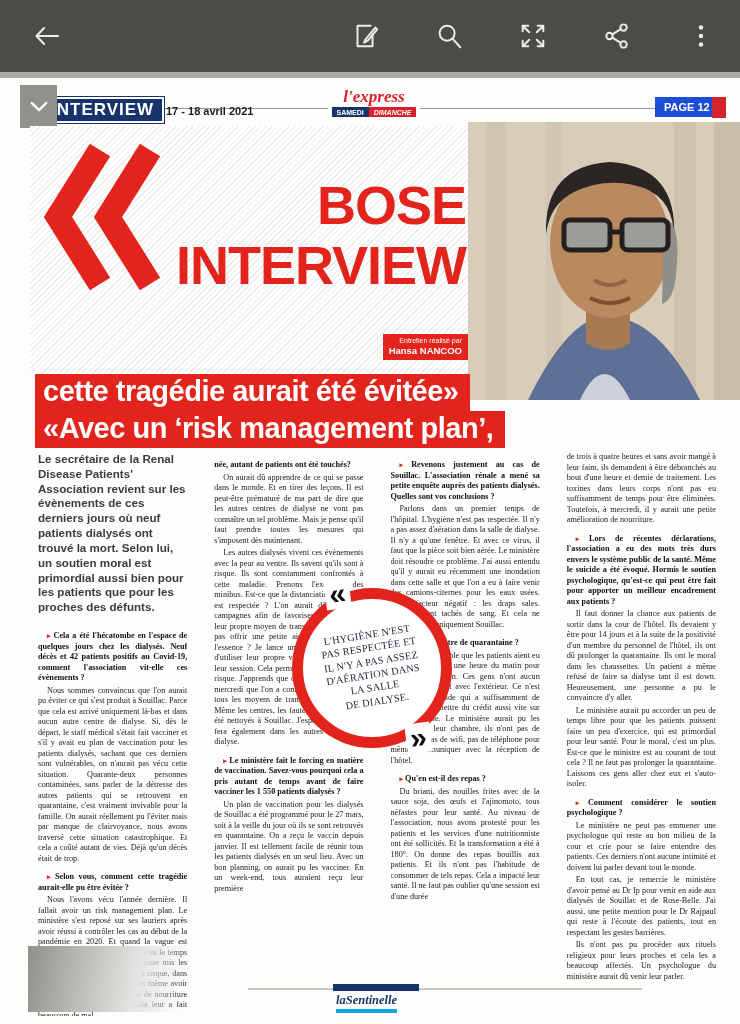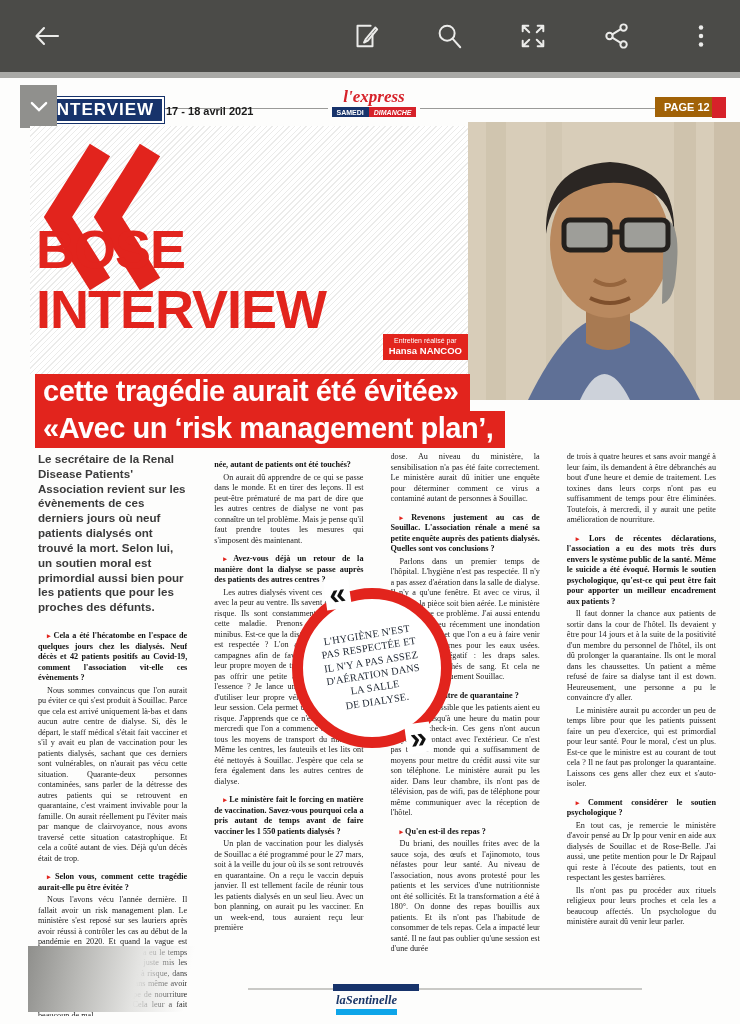--- a/index.html
+++ b/index.html
@@ -29,34 +29,34 @@
                padding:3px 10px;font-size:17px;font-weight:bold;letter-spacing:1px;
                border:1px solid #17336b;box-shadow:inset 0 0 0 2px #fff;}
   .mast-date{position:absolute;left:166px;top:27px;font-size:11px;font-weight:bold;color:#1c1c1c;}
   .brand-wrap{position:absolute;left:328px;top:10px;width:92px;text-align:center;background:#fdfdfc;}
   .brand-name{font-family:"Liberation Serif",serif;font-style:italic;font-weight:bold;
               font-size:17px;color:#d6222a;line-height:17px;}
   .brand-days{display:flex;justify-content:center;margin-top:2px;}
   .day-tag{font-size:7px;font-weight:bold;color:#fff;padding:1.5px 5px;}
   .day-sat{background:#17336b;}
   .day-sun{background:#d6222a;font-style:italic;}
-  .page-label{position:absolute;left:655px;top:19px;background:#a16207;color:#fff;
+  .page-label{position:absolute;left:655px;top:19px;background:#1d4ed8;color:#fff;
               font-size:11px;font-weight:bold;padding:4px 9px;}
   .page-label-red{position:absolute;left:712px;top:19px;width:14px;height:21px;background:#d6222a;}
 
   
   .title-zone{position:absolute;left:30px;top:48px;width:440px;height:248px;
               background:repeating-linear-gradient(135deg,#ffffff 0 3px,#ebebea 3px 4px);}
   .open-quote{position:absolute;left:12px;top:16px;}
   .name-line{position:absolute;right:4px;color:#e2241d;font-weight:bold;
-             font-size:54px;line-height:54px;letter-spacing:-1px;text-align:left;width:430px;margin-top:44px;}
+             font-size:54px;line-height:54px;letter-spacing:-1px;text-align:right;width:430px;}
   .name-1{top:52px;}
   .name-2{top:112px;}
   .byline{position:absolute;right:2px;top:208px;background:#e2241d;color:#fff;
-          padding:3px 6px;text-align:center;line-height:1.2;}
+          padding:3px 6px;text-align:right;line-height:1.2;}
   .byline .pre{font-size:7px;display:block;}
   .byline .who{font-size:9.5px;font-weight:bold;display:block;}
 
   
   .portrait{position:absolute;left:468px;top:44px;width:272px;height:278px;overflow:hidden;}
 
   
   .headline{position:absolute;left:35px;top:296px;z-index:5;}
   .headline div{display:table;background:#e2241d;color:#fff;font-weight:bold;
                 font-size:29px;line-height:33px;padding:1px 12px 3px 8px;letter-spacing:-0.5px;}
@@ -89,21 +89,21 @@
 
   
   .scan-shadow{position:absolute;left:28px;top:868px;width:185px;height:66px;z-index:7;
      background:linear-gradient(100deg,#8f8f8c 0%,#b9b9b6 28%,#e4e4e2 58%,rgba(255,255,255,0) 85%);}
 
   
   .foot-rule{position:absolute;left:248px;top:910px;width:394px;height:2px;background:#c9c9c6;}
   .foot-bar{position:absolute;left:333px;top:906px;width:86px;height:7px;background:#17336b;}
   .foot-logo{position:absolute;left:336px;top:915px;font-family:"Liberation Serif",serif;
              font-style:italic;font-weight:bold;font-size:12.5px;color:#1b3768;
-             border-bottom:6px solid #0ea5e9;padding-bottom:1px;}
+             border-bottom:4px solid #0ea5e9;padding-bottom:1px;}
 </style>
 </head>
 <body>
 
 <div class="toolbar">
   <div class="tb-icon tb-back">
     <svg width="32" height="32" viewBox="0 0 32 32">
         <path d="M27 16 H6 M13 8 L5.5 16 L13 24"></path>
       </svg>
   </div>
@@ -214,40 +214,39 @@
       <div class="col">
         <p class="intro">Le secrétaire de la Renal Disease Patients' Association revient sur les évènements de ces derniers jours où neuf patients dialysés ont trouvé la mort. Selon lui, un soutien moral est primordial aussi bien pour les patients que pour les proches des défunts.</p>
         <p class="q"><span class="qm">▸</span> Cela a été l'hécatombe en l'espace de quelques jours chez les dialysés. Neuf décès et 42 patients positifs au Covid-19, comment l'association vit-elle ces évènements ?</p>
         <p class="a">Nous sommes convaincus que l'on aurait pu éviter ce qui s'est produit à Souillac. Parce que cela est arrivé uniquement là-bas et dans aucun autre centre de dialyse. Si, dès le départ, le staff médical s'était fait vacciner et s'il y avait eu plan de vaccination pour les patients dialysés, sachant que ces derniers sont vulnérables, on n'aurait pas vécu cette situation. Quarante-deux personnes contaminées, sans parler de la détresse des autres patients qui se retrouvent en quarantaine, c'est vraiment invivable pour la famille. On aurait réellement pu l'éviter mais par manque de clairvoyance, nous avons traversé cette situation catastrophique. Et cela a coûté autant de vies. Déjà qu'un décès était de trop.</p>
         <p class="q"><span class="qm">▸</span> Selon vous, comment cette tragédie aurait-elle pu être évitée ?</p>
         <p class="a">Nous l'avons vécu l'année dernière. Il fallait avoir un risk management plan. Le ministère s'est reposé sur ses lauriers après avoir réussi à contrôler les cas au début de la pandémie en 2020. Et quand la vague est arrivée cette année, personne n'a eu le temps de respirer. Aujourd'hui, on a juste mis les dialysés, qui sont des patients à risque, dans des centres de quarantaine. Sans même avoir une considération pour le type de nourriture qui doit leur être donnée. Cela leur a fait beaucoup de mal.</p>
       </div>
       <div class="col">
         <p class="qc">née, autant de patients ont été touchés?</p>
         <p class="a">On aurait dû apprendre de ce qui se passe dans le monde. Et en tirer des leçons. Il est peut-être prématuré de ma part de dire que les autres centres de dialyse ne vont pas connaître un tel problème. Mais je pense qu'il faut prendre toutes les mesures qui s'imposent dès maintenant.</p>
-        <p class="q"><span class="qm">▸</span> Avez-vous déjà un retour de la manière dont la dialyse se passe auprès des patients des autres centres ?</p>
         <p class="a">Les autres dialysés vivent ces évènements avec la peur au ventre. Ils savent qu'ils sont à risque. Ils sont constamment confrontés à cette maladie. Prenons l'exemple des minibus. Est-ce que la distanciation physique est respectée ? L'on aurait dû faire des campagnes afin de favoriser ceux qui ont leur propre moyen de transport. Pourquoi ne pas offrir une petite aide financière pour l'essence ? Je lance un appel aux patients d'utiliser leur propre véhicule pour venir à leur session. Cela permet un voyage moins à risque. J'apprends que ce n'est qu'à partir de mercredi que l'on a commencé à désinfecter tous les moyens de transport du ministère. Même les centres, les fauteuils et les lits ont été nettoyés à Souillac. J'espère que cela se fera également dans les autres centres de dialyse.</p>
         <p class="q"><span class="qm">▸</span> Le ministère fait le forcing en matière de vaccination. Savez-vous pourquoi cela a pris autant de temps avant de faire vacciner les 1 550 patients dialysés ?</p>
         <p class="a">Un plan de vaccination pour les dialysés de Souillac a été programmé pour le 27 mars, soit à la veille du jour où ils se sont retrouvés en quarantaine. On a reçu le vaccin depuis janvier. Il est tellement facile de réunir tous les patients dialysés en un seul lieu. Avec un bon planning, on aurait pu les vacciner. En un week-end, tous auraient reçu leur première</p>
       </div>
       <div class="col">
-        <p class="ac">dose. Au niveau du ministère, la sensibilisation n'a pas été faite correctement. Le ministère aurait dû initier une enquête pour déterminer comment ce virus a contaminé autant de personnes à Souillac.</p>
         <p class="q"><span class="qm">▸</span> Revenons justement au cas de Souillac. L'association rénale a mené sa petite enquête auprès des patients dialysés. Quelles sont vos conclusions ?</p>
         <p class="a">Parlons dans un premier temps de l'hôpital. L'hygiène n'est pas respectée. Il n'y a pas assez d'aération dans la salle de dialyse. Il n'y a qu'une fenêtre. Et avec ce virus, il faut que la pièce soit bien aérée. Le ministère doit résoudre ce problème. J'ai aussi entendu qu'il y aurait eu récemment une inondation dans cette salle et que l'on a eu à faire venir des camions-citernes pour les eaux usées. Autre facteur négatif : les draps sales. Certains sont tachés de sang. Et cela ne concerne pas uniquement Souillac.</p>
         <p class="q"><span class="qm">▸</span> Quid du centre de quarantaine ?</p>
         <p class="a">Il est inadmissible que les patients aient eu à attendre jusqu'à une heure du matin pour faire leur check-in. Ces gens n'ont aucun moyen de contact avec l'extérieur. Ce n'est pas tout le monde qui a suffisamment de moyens pour mettre du crédit aussi vite sur son téléphone. Le ministère aurait pu les aider. Dans leur chambre, ils n'ont pas de télévision, pas de wifi, pas de téléphone pour même communiquer avec la réception de l'hôtel.</p>
         <p class="q"><span class="qm">▸</span> Qu'en est-il des repas ?</p>
         <p class="a">Du briani, des nouilles frites avec de la sauce soja, des œufs et l'ajinomoto, tous néfastes pour leur santé. Au niveau de l'association, nous avons protesté pour les patients et les services d'une nutritionniste ont été sollicités. Et la transformation a été à 180°. On donne des repas bouillis aux patients. Et ils n'ont pas l'habitude de consommer de tels repas. Cela a impacté leur santé. Il ne faut pas oublier qu'une session est d'une durée</p>
       </div>
       <div class="col">
         <p class="ac">de trois à quatre heures et sans avoir mangé à leur faim, ils demandent à être débranchés au bout d'une heure et demie de traitement. Les toxines dans leurs corps n'ont pas eu suffisamment de temps pour être éliminées. Toutefois, à mercredi, il y aurait une petite amélioration de nourriture.</p>
         <p class="q"><span class="qm">▸</span> Lors de récentes déclarations, l'association a eu des mots très durs envers le système public de la santé. Même le suicide a été évoqué. Hormis le soutien psychologique, qu'est-ce qui peut être fait pour apporter un meilleur encadrement aux patients ?</p>
         <p class="a">Il faut donner la chance aux patients de sortir dans la cour de l'hôtel. Ils devaient y être pour 14 jours et à la suite de la positivité d'un membre du personnel de l'hôtel, ils ont dû prolonger la quarantaine. Ils ont le moral dans les chaussettes. Un patient a même refusé de faire sa dialyse tant il est down. Heureusement, une personne a pu le convaincre d'y aller.</p>
         <p class="a">Le ministère aurait pu accorder un peu de temps libre pour que les patients puissent faire un peu d'exercice, qui est primordial pour leur santé. Pour le moral, c'est un plus. Est-ce que le ministre est au courant de tout cela ? Il ne faut pas prolonger la quarantaine. Laissons ces gens aller chez eux et s'auto-isoler.</p>
         <p class="q"><span class="qm">▸</span> Comment considérer le soutien psychologique ?</p>
+        <p class="a">Le ministère ne peut pas emmener une psychologue qui reste au bon milieu de la cour et crie pour se faire entendre des patients. Ces derniers n'ont aucune intimité et doivent lui parler devant tout le monde.</p>
         <p class="a">En tout cas, je remercie le ministère d'avoir pensé au Dr Ip pour venir en aide aux dialysés de Souillac et de Rose-Belle. J'ai aussi, une petite mention pour le Dr Rajpaul qui reste à l'écoute des patients, tout en respectant les gestes barrières.</p>
         <p class="a">Ils n'ont pas pu procéder aux rituels religieux pour leurs proches et cela les a beaucoup affectés. Un psychologue du ministère aurait dû venir leur parler.</p>
       </div>
     </div>
 
   <div class="pullquote">
     <span class="pq-open">«</span>
     <div class="pq-text">
         <div>L'HYGIÈNE N'EST</div>
         <div>PAS RESPECTÉE ET</div>

